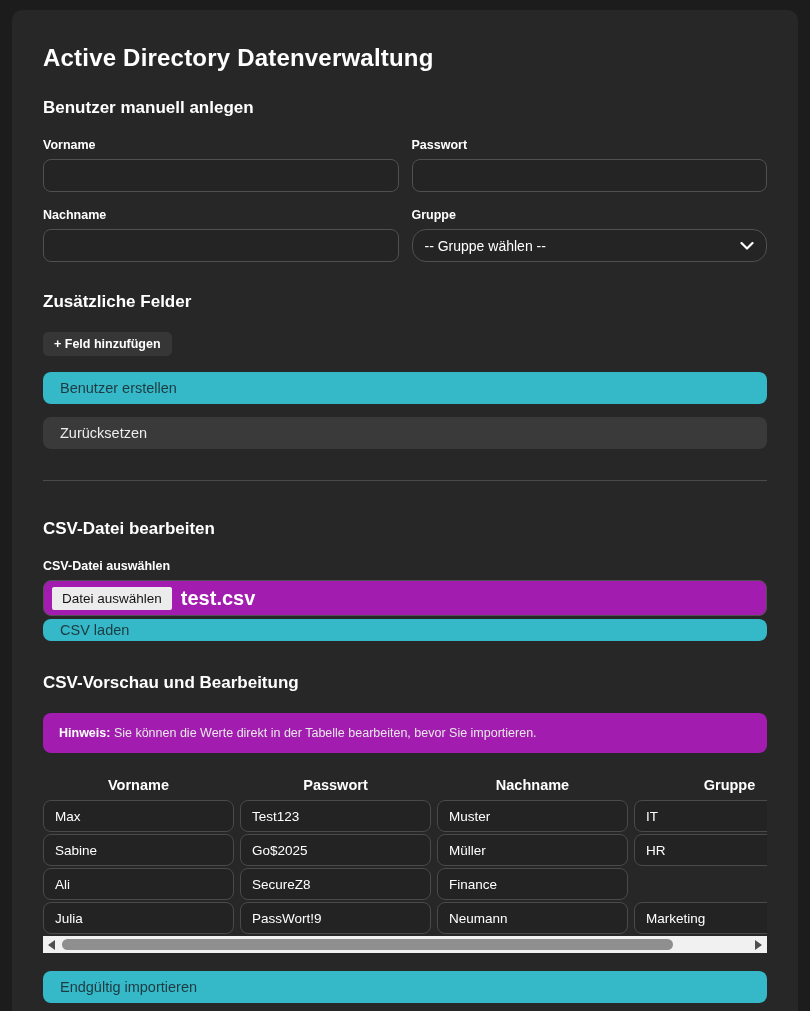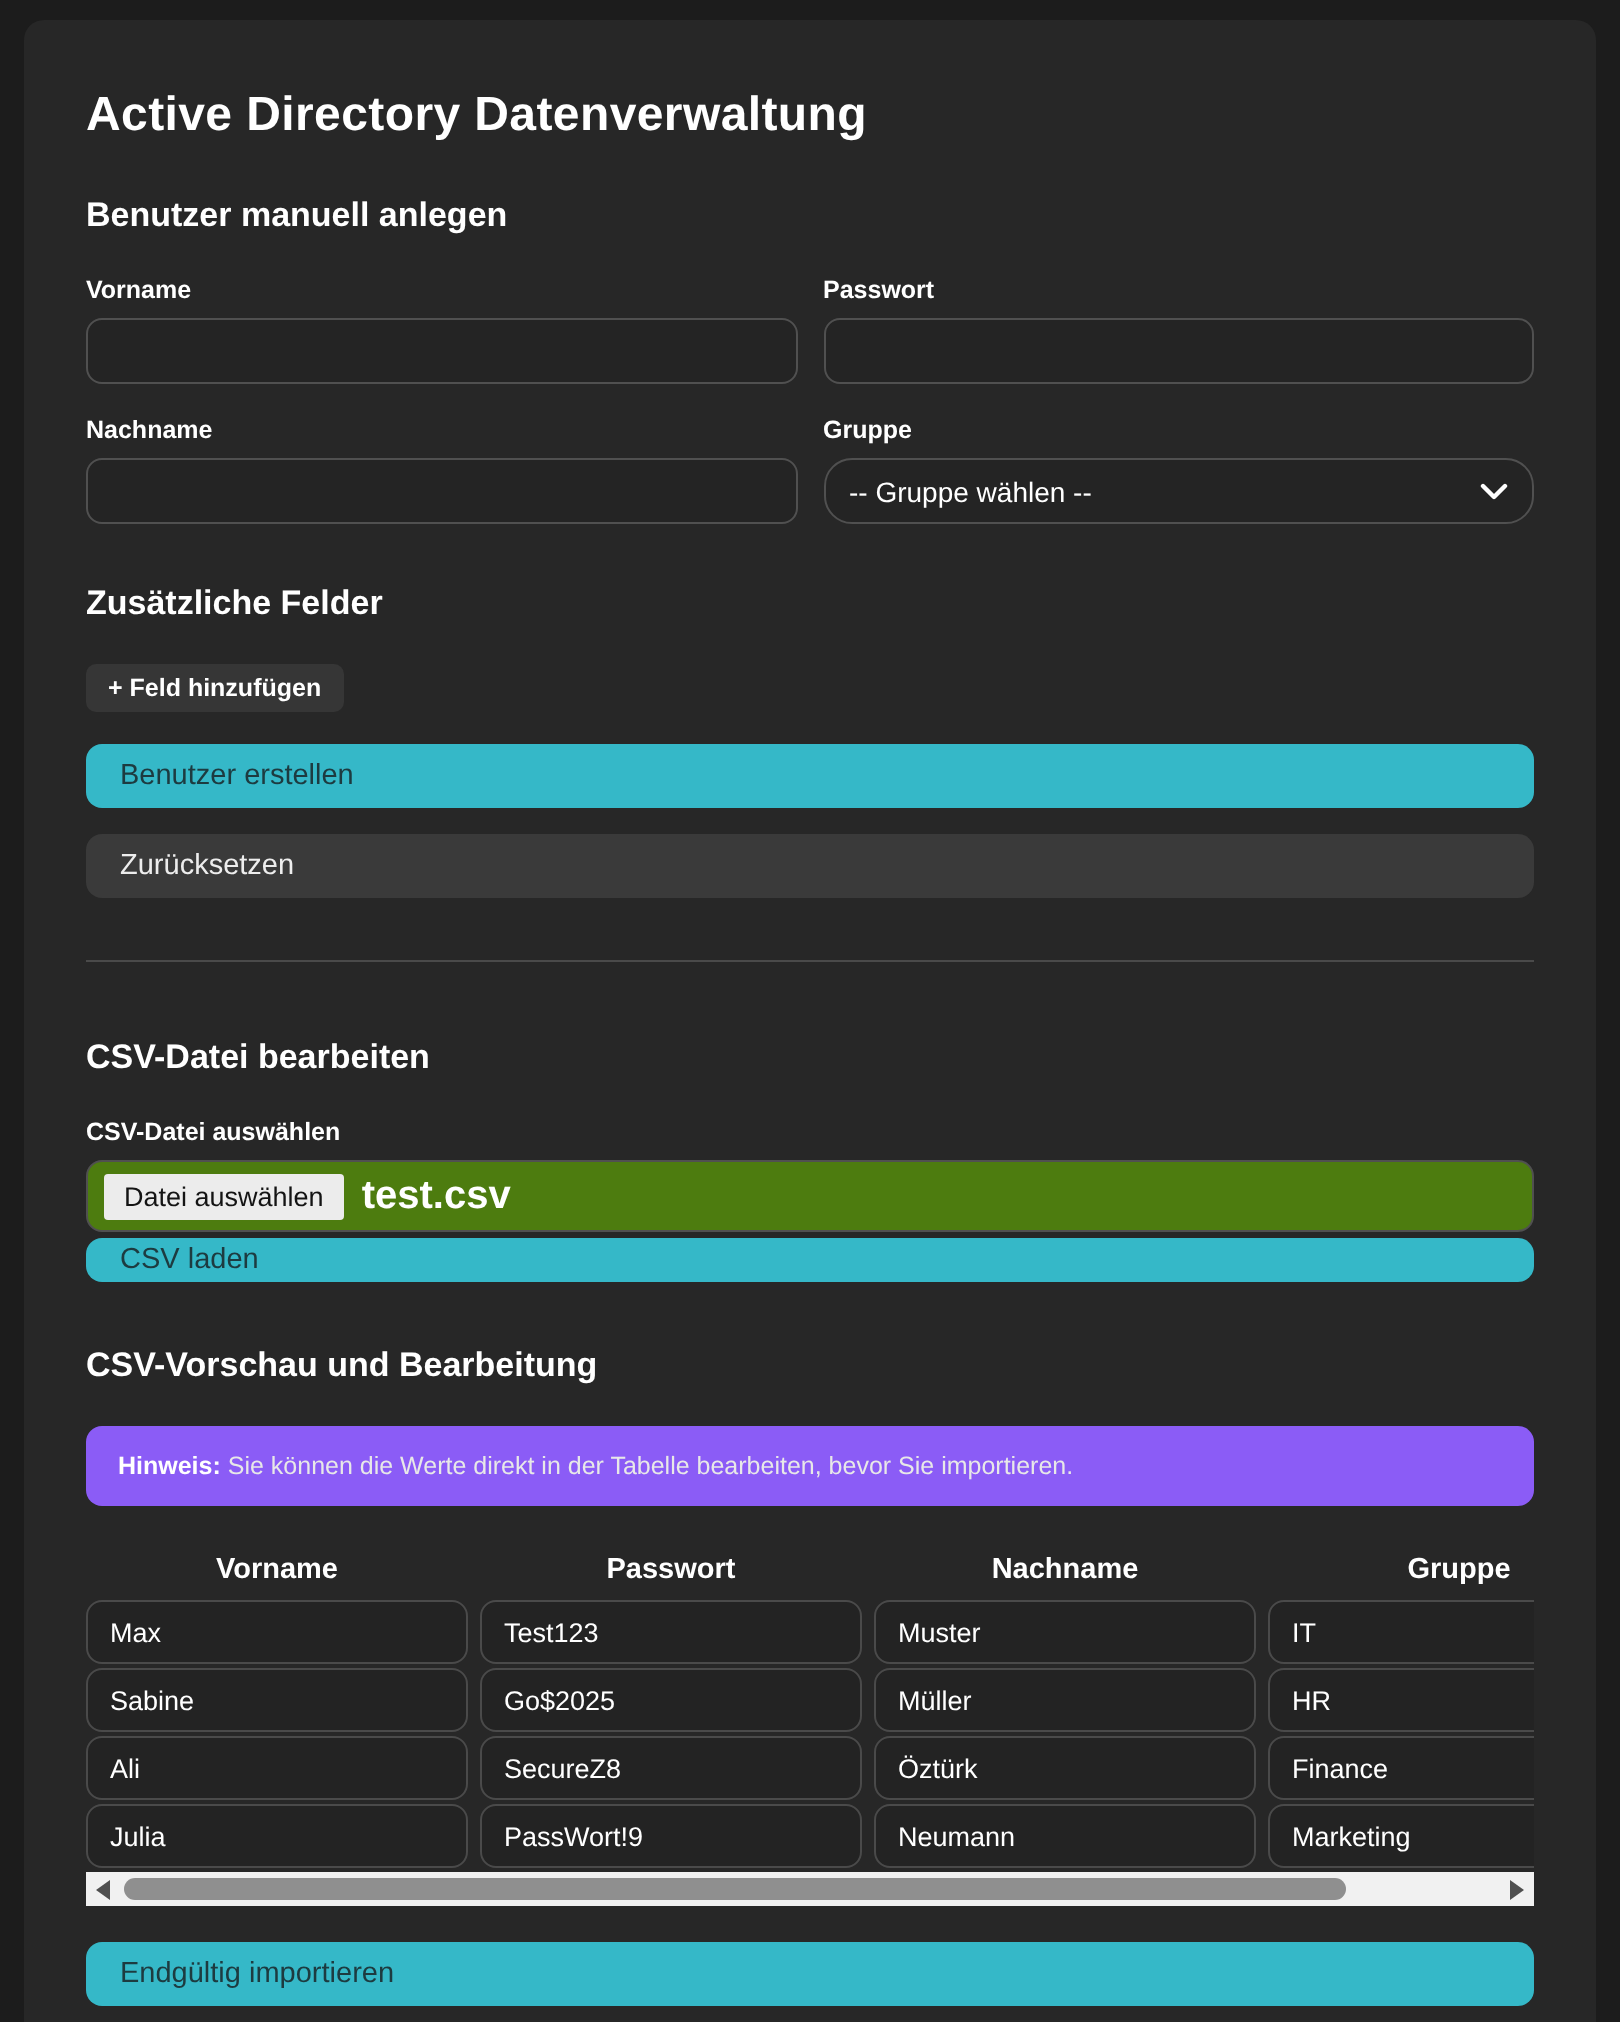--- a/index.html
+++ b/index.html
@@ -47,30 +47,30 @@
     padding:0 17px;font-family:inherit;cursor:pointer;display:flex;align-items:center;
   }
   .btn-teal{background:#35b8c8;color:#1d3b40;}
   .btn-dark{background:#3a3a3a;color:#ededed;}
   hr.divider{border:none;border-top:1px solid #4a4a4a;margin:31px 0 38px;}
   .file-label{display:block;font-size:12.5px;font-weight:700;margin-bottom:7px;}
   .file-box{
     display:flex;align-items:center;gap:9px;
     border:1px solid #505050;border-radius:8px;
     height:36px;padding:0 8px;box-sizing:border-box;margin-bottom:3px;
-    background:#4d7c0f;
+    background:#a21caf;
   }
   .file-btn{
     background:#ececec;color:#141414;border:none;border-radius:2px;
     font-size:13.5px;padding:4px 10px;font-family:inherit;cursor:pointer;
   }
   .file-name{font-size:20px;font-weight:600;color:#fff;}
   .btn-csv{margin-top:0;margin-bottom:32px;}
   .hint{
-    background:#8b5cf6;border-radius:8px;
+    background:#a21caf;border-radius:8px;
     padding:13px 16px;font-size:12.5px;margin-bottom:22px;color:#e8e8e8;
   }
   .hint b{color:#fff;}
   .table-wrap{width:100%;overflow:hidden;}
   .tbl{width:783px;}
   .thead,.trow{
     display:grid;grid-template-columns:repeat(4,191px);column-gap:6px;
   }
   .thead{margin-bottom:5px;}
   .th{text-align:center;font-weight:700;font-size:14.5px;line-height:20px;}
@@ -177,21 +177,20 @@
       </div>
       <div class="trow">
         <input class="cell" type="text" value="Sabine" style="">
         <input class="cell" type="text" value="Go$2025" style="">
         <input class="cell" type="text" value="Müller" style="">
         <input class="cell" type="text" value="HR" style="">
       </div>
       <div class="trow">
         <input class="cell" type="text" value="Ali" style="">
         <input class="cell" type="text" value="SecureZ8" style="">
-        <input class="cell" type="text" value="Öztürk" style="">
         <input class="cell" type="text" value="Finance" style="">
       </div>
       <div class="trow">
         <input class="cell" type="text" value="Julia" style="">
         <input class="cell" type="text" value="PassWort!9" style="">
         <input class="cell" type="text" value="Neumann" style="">
         <input class="cell" type="text" value="Marketing" style="">
       </div>
     </div>
     <div class="hscroll">

